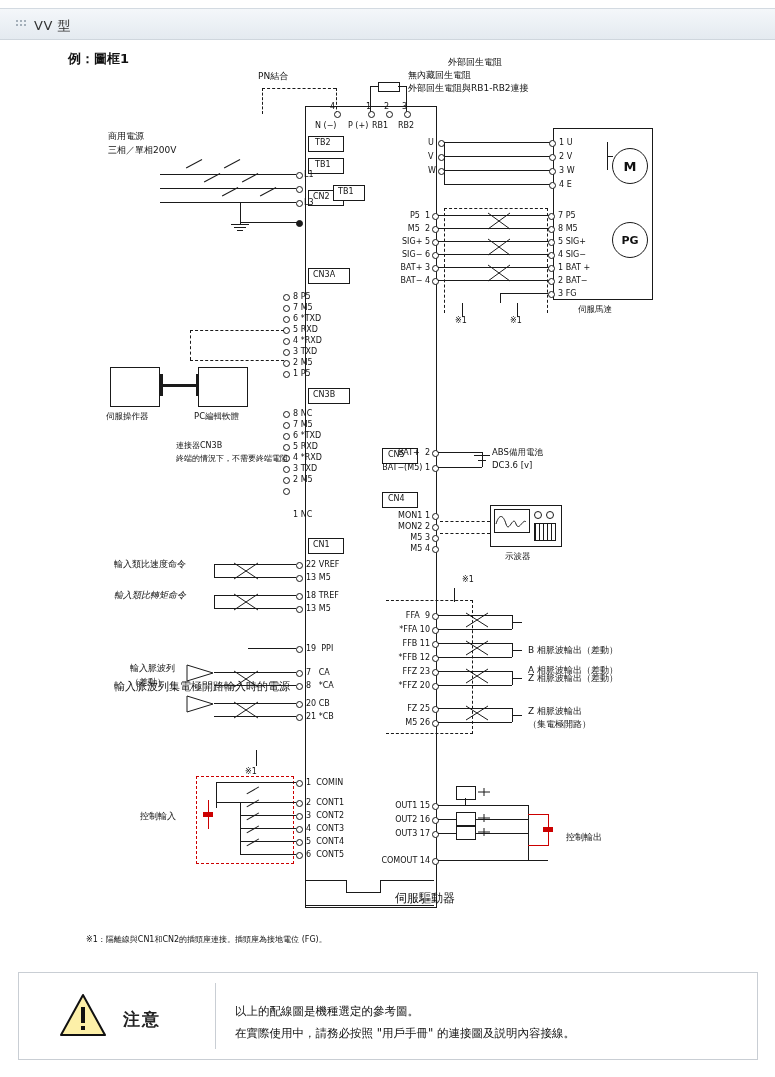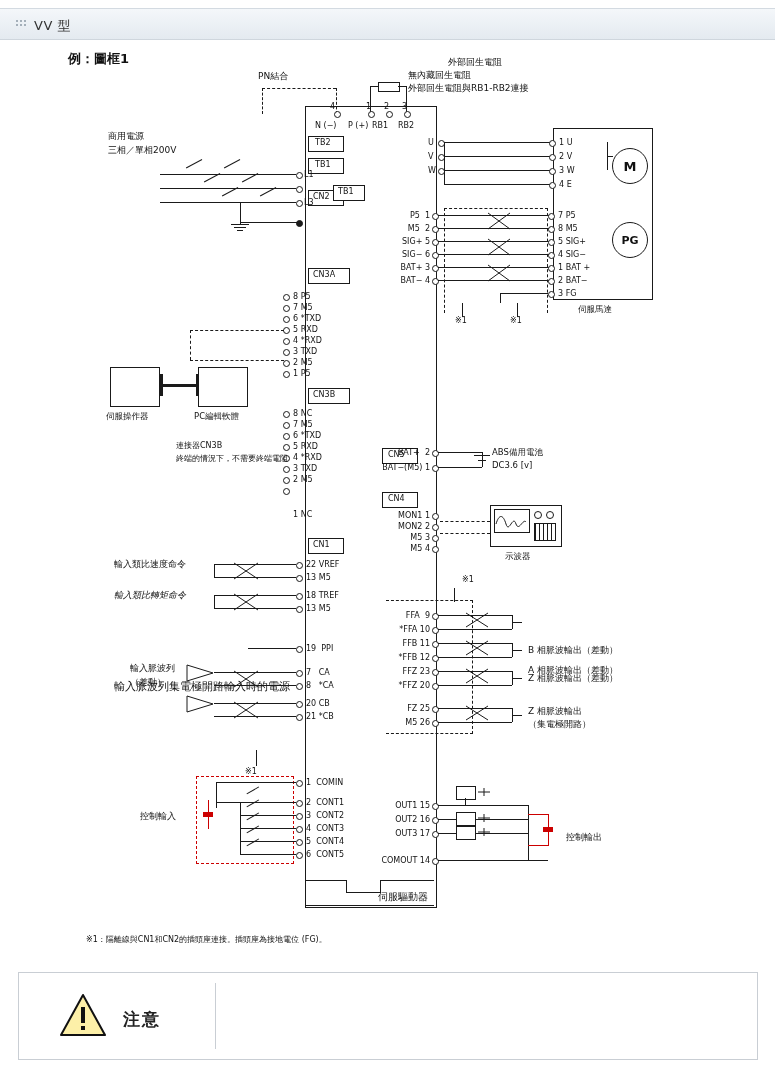--- a/index.html
+++ b/index.html
@@ -86,21 +86,21 @@
 
   <div class="box" style="left:305px;top:106px;width:130px;height:800px;border:1px solid #1a1a1a;"></div>
 
   <div style="position:absolute;left:306px;top:880px;width:128px;height:26px;background:#fff;"></div>
   <div class="ln h" style="left:306px;top:880px;width:40px;"></div>
   <div class="ln h" style="left:380px;top:880px;width:54px;"></div>
   <div class="ln v" style="left:346px;top:880px;height:12px;"></div>
   <div class="ln v" style="left:380px;top:880px;height:12px;"></div>
   <div class="ln h" style="left:346px;top:892px;width:35px;"></div>
   <div class="ln h" style="left:306px;top:905px;width:128px;"></div>
-  <div class="lbl" style="left:378px;top:892px;font-size:10px;">伺服驅動器</div>
+  <div class="lbl" style="left:395px;top:892px;font-size:12px;">伺服驅動器</div>
 
   <div class="lbl" style="left:258px;top:72px;">PN結合</div>
   <div class="dash" style="left:262px;top:88px;width:74px;"></div>
   <div class="dashv" style="left:262px;top:88px;height:26px;"></div>
   <div class="dashv" style="left:336px;top:88px;height:26px;"></div>
 
   <div class="lbl" style="left:408px;top:58px;margin-left:40px;">外部回生電阻</div>
   <div class="lbl" style="left:408px;top:71px;">無內藏回生電阻</div>
   <div class="lbl" style="left:408px;top:84px;">外部回生電阻與RB1-RB2連接</div>
 
@@ -563,15 +563,19 @@
   <div class="note">※1：隔離線與CN1和CN2的插頭座連接。插頭座為接地電位 (FG)。</div>
 
   <div class="caution">
     <div class="vline"></div>
     <svg class="tri" width="48" height="44">
       <path d="M24,2 L46,42 L2,42 Z" fill="#fdf0a8" stroke="#111" stroke-width="2" stroke-linejoin="round"></path>
       <rect x="22" y="14" width="4" height="16" fill="#111"></rect>
       <rect x="22" y="33" width="4" height="4" fill="#111"></rect>
     </svg>
     <div class="ctext">注意</div>
+    <div class="body">
+      <div>以上的配線圖是機種選定的參考圖。</div>
+      <div>在實際使用中，請務必按照 "用戶手冊" 的連接圖及説明內容接線。</div>
+    </div>
   </div>
 
 </div>
 
 </body></html>

